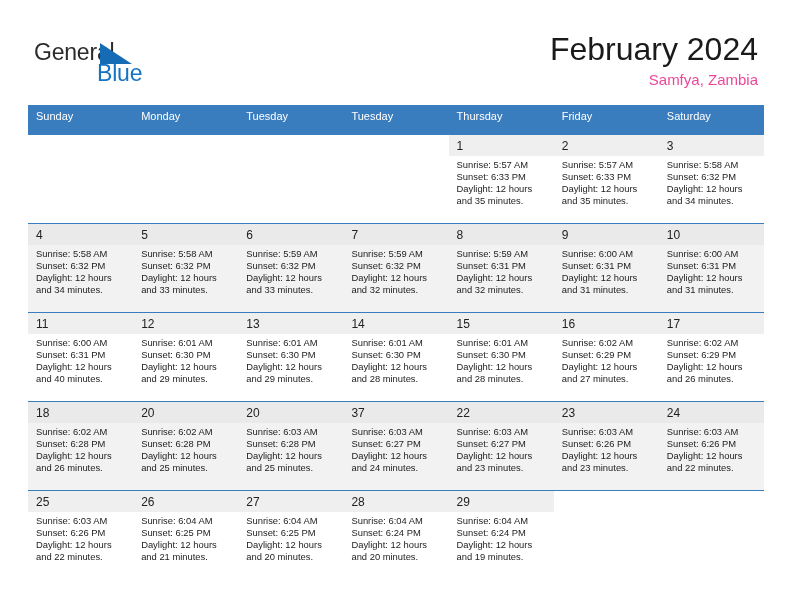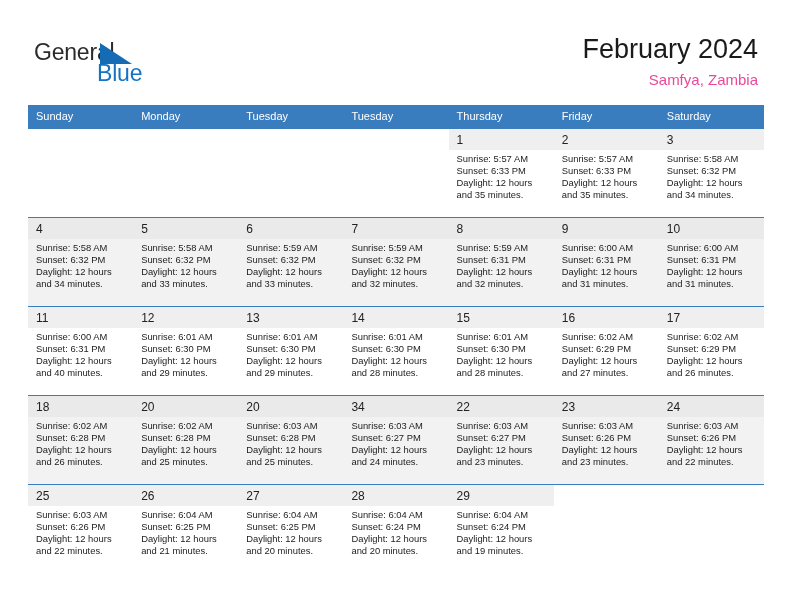--- a/index.html
+++ b/index.html
@@ -35,42 +35,42 @@
   .logo-blue {
     position:absolute; left:63px; top:21px;
     font-size:23px; letter-spacing:-0.2px;
     color:#1573c4; line-height:25px;text-align:center;
   }
   .title-block {
     position:absolute; right:34px; top:33px;
     text-align:right;
   }
   .cal-title {
-    font-size:27px; color:#1a1a1a; line-height:32px; font-weight:400;
+    font-size:32px; color:#1a1a1a; line-height:32px; font-weight:400;
     white-space:nowrap;
   }
   .cal-sub {
     font-size:15px; color:#ec4899; line-height:22px; margin-top:4px;
     white-space:nowrap;
   }
 
   
   .cal {
     position:absolute; left:28px; top:105px;
     width:736px;
     border-collapse:collapse;
     table-layout:fixed;
   }
   .cal th {
     background:#3a7dbf;
     color:#ffffff;
     font-size:11px;
     font-weight:400;
     text-align:left;
-    padding:5px 0 6px 8px;
+    padding:5px 0 12px 8px;
     height:21px;
     border:none;
   }
   .cal td {
     width:105.14px;
     height:89px;
     vertical-align:top;
     padding:0;
     border-top:1px solid #3a7dbf;
     background:#ffffff;
@@ -368,21 +368,21 @@
               <div class="info">
                 <div>Sunrise: 6:03 AM</div>
                 <div>Sunset: 6:28 PM</div>
                 <div>Daylight: 12 hours</div>
                 <div>and 25 minutes.</div>
               </div>
             </div>
           </td>
           <td>
             <div class="cell-inner">
-              <span class="daynum">34</span>
+              <span class="daynum">37</span>
               <div class="info">
                 <div>Sunrise: 6:03 AM</div>
                 <div>Sunset: 6:27 PM</div>
                 <div>Daylight: 12 hours</div>
                 <div>and 24 minutes.</div>
               </div>
             </div>
           </td>
           <td>
             <div class="cell-inner">

